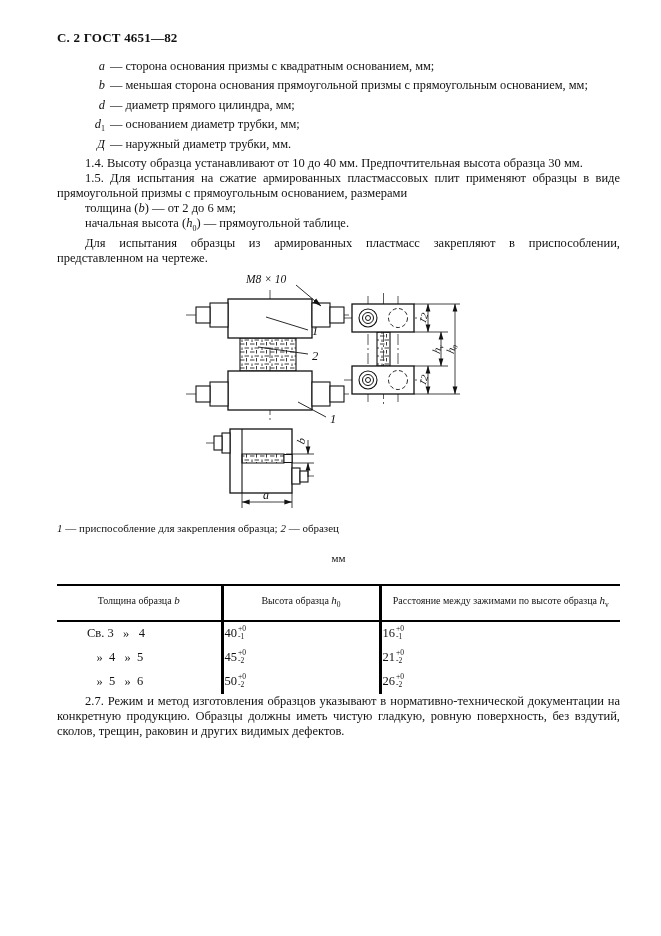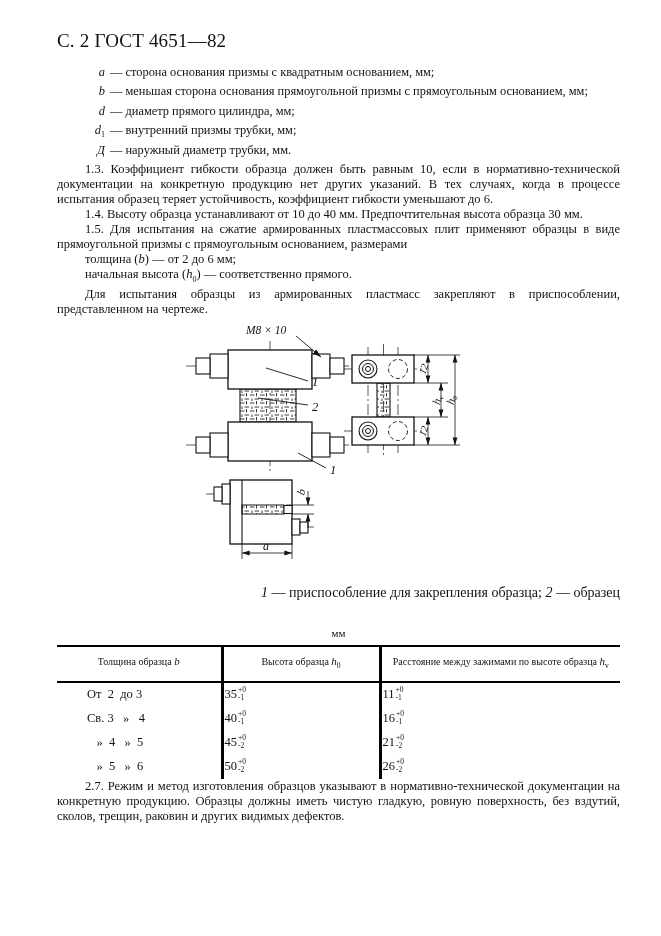--- a/index.html
+++ b/index.html
@@ -1,35 +1,35 @@
 <!DOCTYPE html>
 <html><head>
 <meta charset="utf-8">
 <style>
   html,body{margin:0;padding:0;background:#fff;}
   body{width:661px;height:936px;overflow:hidden;color:#121212;
        font-family:"Liberation Serif","DejaVu Serif",serif;}
   .page{position:relative;width:661px;height:936px;box-sizing:border-box;
         padding:30px 41px 0 57px;}
-  .hdr{font-weight:normal;font-size:19px;letter-spacing:.2px;}
+  .hdr{font-weight:bold;font-size:13px;letter-spacing:.2px;}
   .defs{margin-top:13px;font-size:12.4px;line-height:15px;}
   .def{display:flex;}
   .dt{width:48px;text-align:right;font-style:italic;flex:0 0 48px;}
   .dt sub{font-size:8px;font-style:normal;}
   .dx{margin-left:5px;flex:1;}
   p.body{margin:0;font-size:12.5px;line-height:15px;text-align:justify;text-indent:28px;}
   .spec{font-size:12.5px;line-height:15px;padding-left:28px;}
   .spec i, .inl-i{font-style:italic;}
   .spec sub{font-size:8px;}
   .fig{margin:4px -41px 0 -57px;text-decoration:underline;}
   .fig svg{display:block;}
-  .fig-caption{text-align:right;font-size:14px;margin-top:14px;}
+  .fig-caption{text-align:left;font-size:11px;margin-top:2px;}
   .fig-caption i{font-style:italic;}
-  .units{text-align:center;font-size:11px;margin-top:26px;}
-  table.tbl{border-collapse:collapse;width:100%;margin-top:6px;border-top:2.5px solid #000;}
+  .units{text-align:center;font-size:11px;margin-top:18px;}
+  table.tbl{border-collapse:collapse;width:100%;margin-top:20px;border-top:2.5px solid #000;}
   table.tbl th{border-bottom:2.5px solid #000;font-weight:normal;font-size:10px;
                line-height:12px;text-align:center;vertical-align:middle;padding:4px 8px;height:26px;}
   table.tbl th i{font-style:italic;font-size:11px;}
   table.tbl th sub, table.tbl td sub{font-size:7.5px;}
   table.tbl td{font-size:12.5px;height:22px;vertical-align:middle;}
   table.tbl .c2, table.tbl .c3{border-left:3px solid #000;}
   table.tbl td.c1{text-align:left;padding-left:30px;white-space:pre;}
   .tol{display:inline-flex;flex-direction:column;align-items:flex-start;
        font-size:7.5px;line-height:8px;vertical-align:middle;margin-left:1px;position:relative;top:-1px;}
   .after-tbl{margin-top:22px;}
@@ -50,34 +50,33 @@
     <div class="def">
       <span class="dt"><i>b</i><sub></sub></span>
       <span class="dx">— меньшая сторона основания прямоугольной призмы с прямоугольным основанием, мм;</span>
     </div>
     <div class="def">
       <span class="dt"><i>d</i><sub></sub></span>
       <span class="dx">— диаметр прямого цилиндра, мм;</span>
     </div>
     <div class="def">
       <span class="dt"><i>d</i><sub>1</sub></span>
-      <span class="dx">— внутренний призмы трубки, мм;</span>
+      <span class="dx">— основанием диаметр трубки, мм;</span>
     </div>
     <div class="def">
       <span class="dt"><i>Д</i><sub></sub></span>
       <span class="dx">— наружный диаметр трубки, мм.</span>
     </div>
   </div>
 
-  <p class="body">1.3. Коэффициент гибкости образца должен быть равным 10, если в нормативно-технической документации на конкретную продукцию нет других указаний. В тех случаях, когда в процессе испытания образец теряет устойчивость, коэффициент гибкости уменьшают до 6.</p>
   <p class="body">1.4. Высоту образца устанавливают от 10 до 40 мм. Предпочтительная высота образца 30 мм.</p>
   <p class="body">1.5. Для испытания на сжатие армированных пластмассовых плит применяют образцы в виде прямоугольной призмы с прямоугольным основанием, размерами</p>
 
   <div class="spec"><span>толщина (</span><i>b</i><span>) — от 2 до 6 мм;</span></div>
-  <div class="spec"><span>начальная высота (</span><i>h</i><sub>0</sub><span>) — соответственно прямого.</span></div>
+  <div class="spec"><span>начальная высота (</span><i>h</i><sub>0</sub><span>) — прямоугольной таблице.</span></div>
 
   <p class="body">Для испытания образцы из армированных пластмасс закрепляют в приспособлении, представленном на чертеже.</p>
 
   <div class="fig">
   <svg width="661" height="250" viewBox="0 0 661 250">
     <defs>
       <marker id="ah" viewBox="0 0 10 10" refX="9.5" refY="5" markerWidth="10" markerHeight="10" orient="auto-start-reverse">
         <path d="M0,2 L10,5 L0,8 z" fill="#121212"></path>
       </marker>
       <pattern id="lam" width="10" height="8" patternUnits="userSpaceOnUse">
@@ -209,31 +208,20 @@
       </colgroup>
     <thead>
       <tr>
         <th><span>Толщина образца </span><i>b</i><sub></sub></th>
         <th class="c2"><span>Высота образца </span><i>h</i><sub>0</sub></th>
         <th class="c3"><span>Расстояние между зажимами по высоте образца </span><i>h</i><sub>v</sub></th>
       </tr>
     </thead>
     <tbody>
       <tr>
-        <td class="c1">От  2  до 3</td>
-        <td class="c2"><span>35</span><span class="tol">
-              <span>+0</span>
-              <span>-1</span>
-            </span></td>
-        <td class="c3"><span>11</span><span class="tol">
-              <span>+0</span>
-              <span>-1</span>
-            </span></td>
-      </tr>
-      <tr>
         <td class="c1">Св. 3   »   4</td>
         <td class="c2"><span>40</span><span class="tol">
               <span>+0</span>
               <span>-1</span>
             </span></td>
         <td class="c3"><span>16</span><span class="tol">
               <span>+0</span>
               <span>-1</span>
             </span></td>
       </tr>

